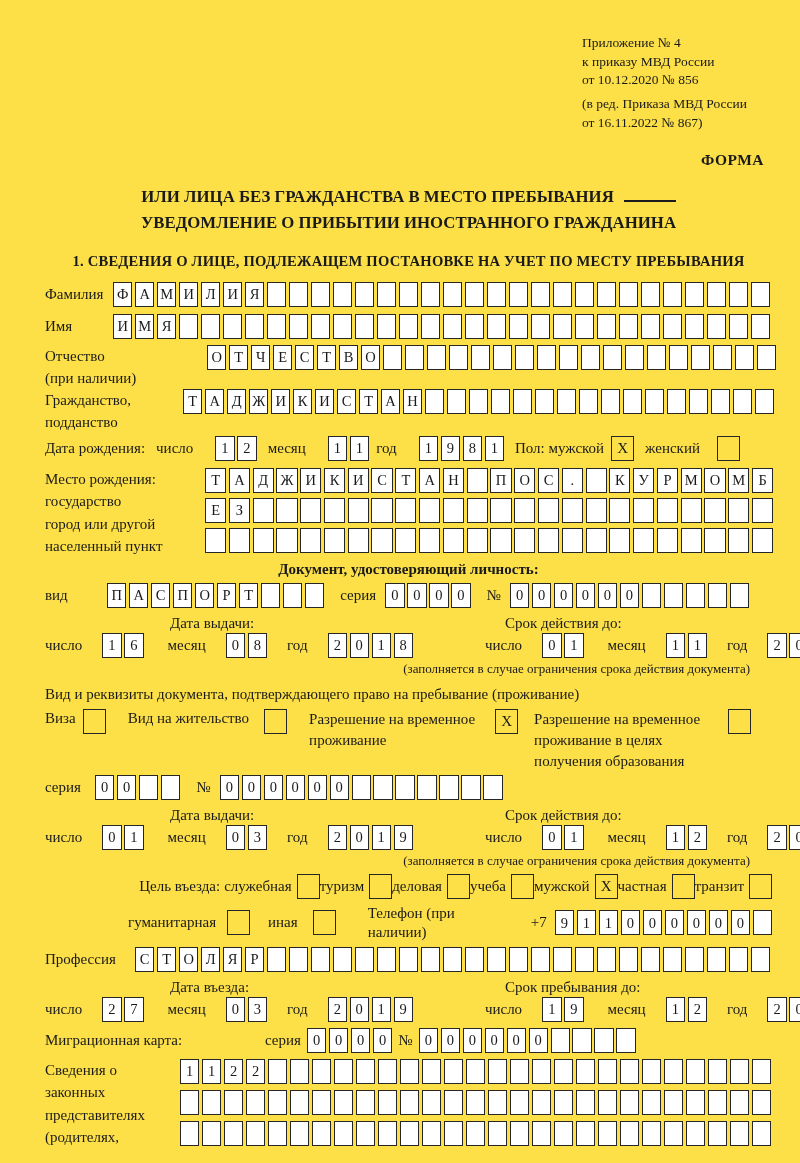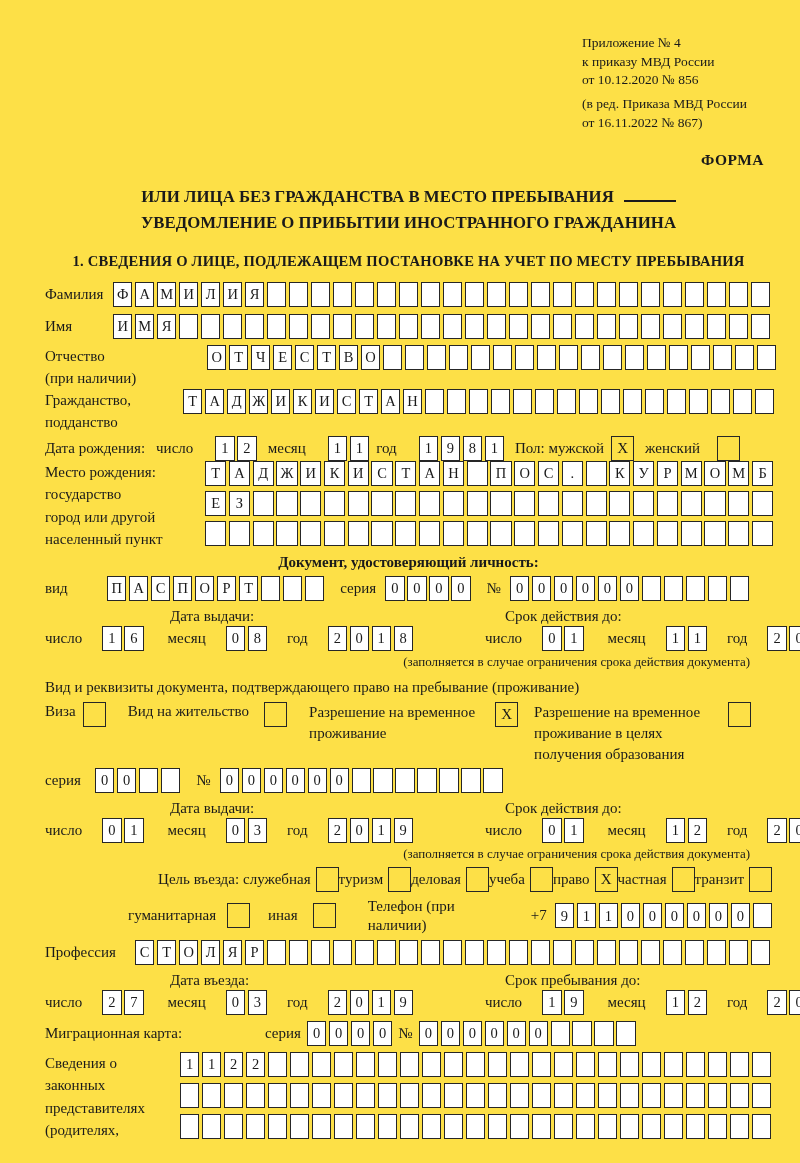--- a/index.html
+++ b/index.html
@@ -29,21 +29,21 @@
   .flab{flex:0 0 auto;}
   .lbl2{line-height:22px;}
   
   .r-surname{margin-top:12px;margin-bottom:7px;}
   .r-name{margin-bottom:6px;}
   .w-surname{flex-basis:68px;}
   .w-patr{flex-basis:162px;}
   .w-citiz{flex-basis:138px;}
   .r-patr{min-height:40px;margin-bottom:0;}
   .r-citiz{min-height:42px;margin-bottom:3px;}
-  .r-bdate{gap:7px;}
+  .r-bdate{margin-bottom:7px;gap:7px;}
   .gap14{margin-left:10px;} .gap8{margin-left:4px;}
   .bplace{display:flex;align-items:flex-start;margin-bottom:2px;}
   .bplace-lbls{flex:0 0 160px;line-height:22.5px;}
   .bplace-rows .cells{margin-bottom:5px;}
   .dochead{text-align:center;font-weight:bold;margin-bottom:4px;}
   .r-vid{margin-bottom:6px;}
   .w-vid{flex-basis:62px;}
   .slbl{margin:0 9px 0 16px;}
   .dhead{position:relative;height:17px;margin-bottom:2px;}
   .dhead .h1{position:absolute;left:125px;}
@@ -545,21 +545,21 @@
     </span>
     <span class="pair pgap">
       <span>деловая</span>
       <span class="chk"></span>
     </span>
     <span class="pair pgap">
       <span>учеба</span>
       <span class="chk"></span>
     </span>
     <span class="pair pgap">
-      <span>право</span>
+      <span>мужской</span>
       <span class="chk">X</span>
     </span>
     <span class="pair pgap">
       <span>частная</span>
       <span class="chk"></span>
     </span>
     <span class="pair pgap">
       <span>транзит</span>
       <span class="chk"></span>
     </span>

